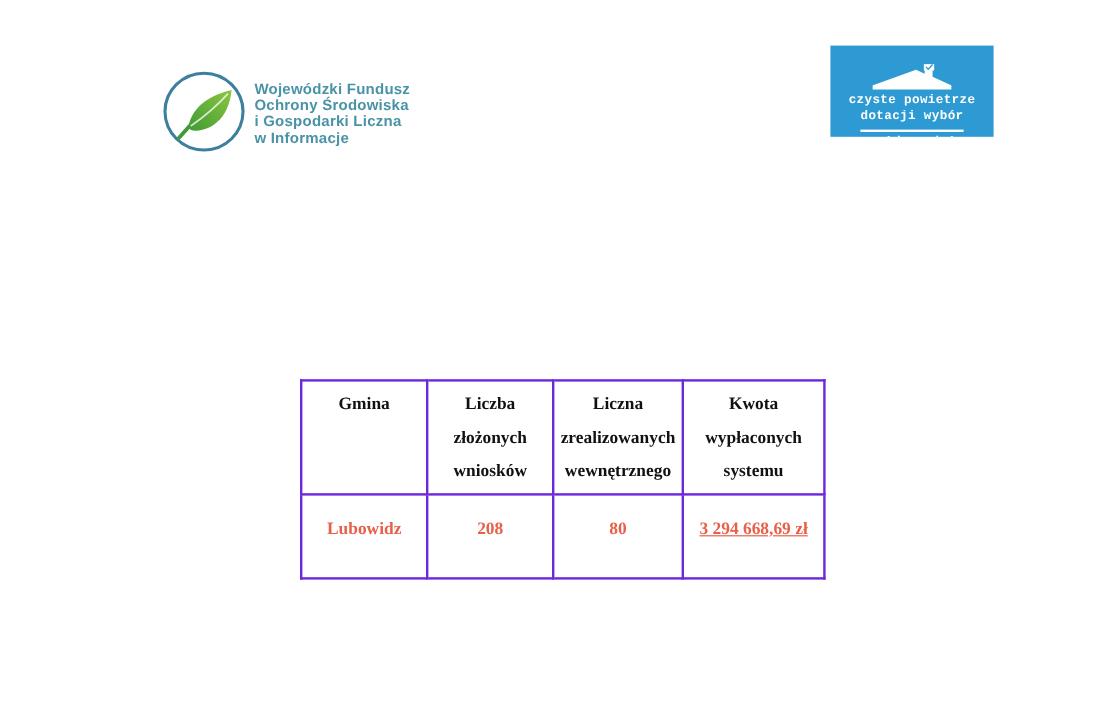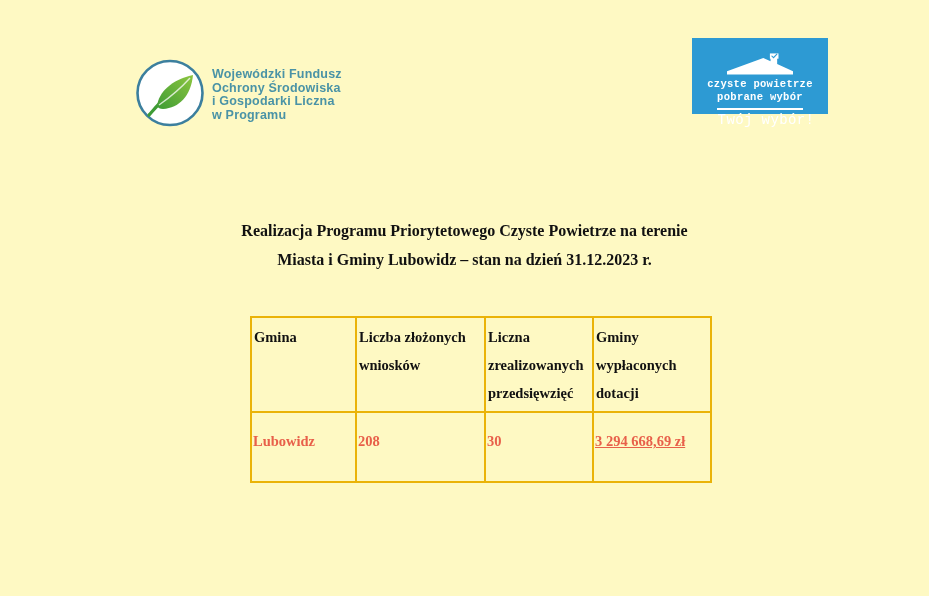--- a/index.html
+++ b/index.html
@@ -1,19 +1,19 @@
 <!DOCTYPE html>
 <html><head>
 <meta charset="utf-8">
 <style>
   html,body{margin:0;padding:0;background:#e8e8e8;}
   .page{
     position:relative;
     width:929px;height:596px;
-    background:#fef9c3;
+    background:#ffffff;
     margin:0 auto;
     overflow:hidden;
     font-family:"Liberation Serif", serif;
     color:#1b1b1b;
   }
 
   
   .wfos-logo{
     position:absolute;left:135px;top:58px;
     display:flex;align-items:flex-start;gap:7px;
@@ -55,40 +55,41 @@
   }
 
   
   .tbl{
     position:absolute;left:250px;top:316px;
     border-collapse:collapse;
     table-layout:fixed;
     width:436px;
   }
   .tbl td{
-    border:2px solid #eab308;
+    border:2px solid #6d28d9;
+    text-align:center;
     box-sizing:border-box;
   }
   .tbl .hdr td{
     vertical-align:top;
     font-weight:bold;
     font-size:14.5px;
     line-height:28px;
     padding:5px 2px 4px 2px;
     height:88px;
     color:#111111;
   }
   .tbl .datarow td{
     height:70px;
     vertical-align:middle;
     font-weight:bold;
     font-size:14.5px;
     padding-bottom:12px;
   }
-  .c1{width:105px;} .c2{width:129px;} .c3{width:108px;} .c4{width:118px;}
+  .c1{width:105px;} .c2{width:105px;} .c3{width:108px;} .c4{width:118px;}
 
   
   .footer{
     position:absolute;left:63px;top:494px;width:838px;
     font-size:14.8px;
     line-height:26.5px;
     text-align:justify;
     color:#151515;
   }
 </style>
@@ -107,52 +108,48 @@
       </defs>
       <ellipse cx="35" cy="35" rx="32.5" ry="32" fill="#ffffff" stroke="#3c7f9e" stroke-width="2.6"></ellipse>
       <path d="M14 57 C 16 55, 20 50, 24 46" stroke="#3e9b35" stroke-width="3.2" fill="none" stroke-linecap="round"></path>
       <path d="M22 48 C 24 34, 36 22, 58 17 C 56 38, 44 50, 28 51 C 25 51, 23 50, 22 48 Z" fill="url(#leafGrad)"></path>
       <path d="M24 47 C 34 40, 46 30, 55 20" stroke="#ffffff" stroke-width="1.4" fill="none" opacity="0.75"></path>
     </svg>
     <div class="wfos-text" style="color: rgb(74, 147, 166);">
       <div>Wojewódzki Fundusz</div>
       <div>Ochrony Środowiska</div>
       <div>i Gospodarki Liczna</div>
-      <div>w Programu</div>
+      <div>w Informacje</div>
     </div>
   </div>
 
   <div class="cp-logo" style="background: rgb(45, 154, 211);">
     <svg class="cp-house" viewBox="0 0 100 32">
       <path d="M0 32 L0 27 L55 7 L66 12 L66 6 L76 6 L76 16 L100 27 L100 32 Z" fill="#ffffff"></path>
       <rect x="65" y="0" width="13" height="8" fill="#ffffff"></rect>
       <path d="M67.5 3.5 l3 3 l5.5 -6" stroke="#2d9ad3" stroke-width="1.6" fill="none"></path>
     </svg>
     <div class="cp-line">czyste powietrze</div>
-    <div class="cp-line">pobrane wybór</div>
+    <div class="cp-line">dotacji wybór</div>
     <div class="cp-rule"></div>
     <div class="cp-tagline">Twój wybór!</div>
   </div>
 
-  <div class="title">
-    <div>Realizacja Programu Priorytetowego Czyste Powietrze na terenie</div>
-    <div>Miasta i Gminy Lubowidz – stan na dzień 31.12.2023 r.</div>
-  </div>
 
   <table class="tbl">
     <tbody>
       <tr class="hdr">
         <td class="c1">Gmina</td>
         <td class="c2">Liczba złożonych wniosków</td>
-        <td class="c3">Liczna zrealizowanych przedsięwzięć</td>
-        <td class="c4">Gminy wypłaconych dotacji</td>
+        <td class="c3">Liczna zrealizowanych wewnętrznego</td>
+        <td class="c4">Kwota wypłaconych systemu</td>
       </tr>
       <tr class="datarow">
         <td class="c1 red" style="color: rgb(232, 96, 74);">Lubowidz</td>
         <td class="c2 red" style="color: rgb(232, 96, 74);">208</td>
-        <td class="c3 red" style="color: rgb(232, 96, 74);">30</td>
+        <td class="c3 red" style="color: rgb(232, 96, 74);">80</td>
         <td class="c4 red" style="color: rgb(232, 96, 74); text-decoration: underline;">3 294 668,69 zł</td>
       </tr>
     </tbody>
   </table>
 
 
 </div>
 
 </body></html>

